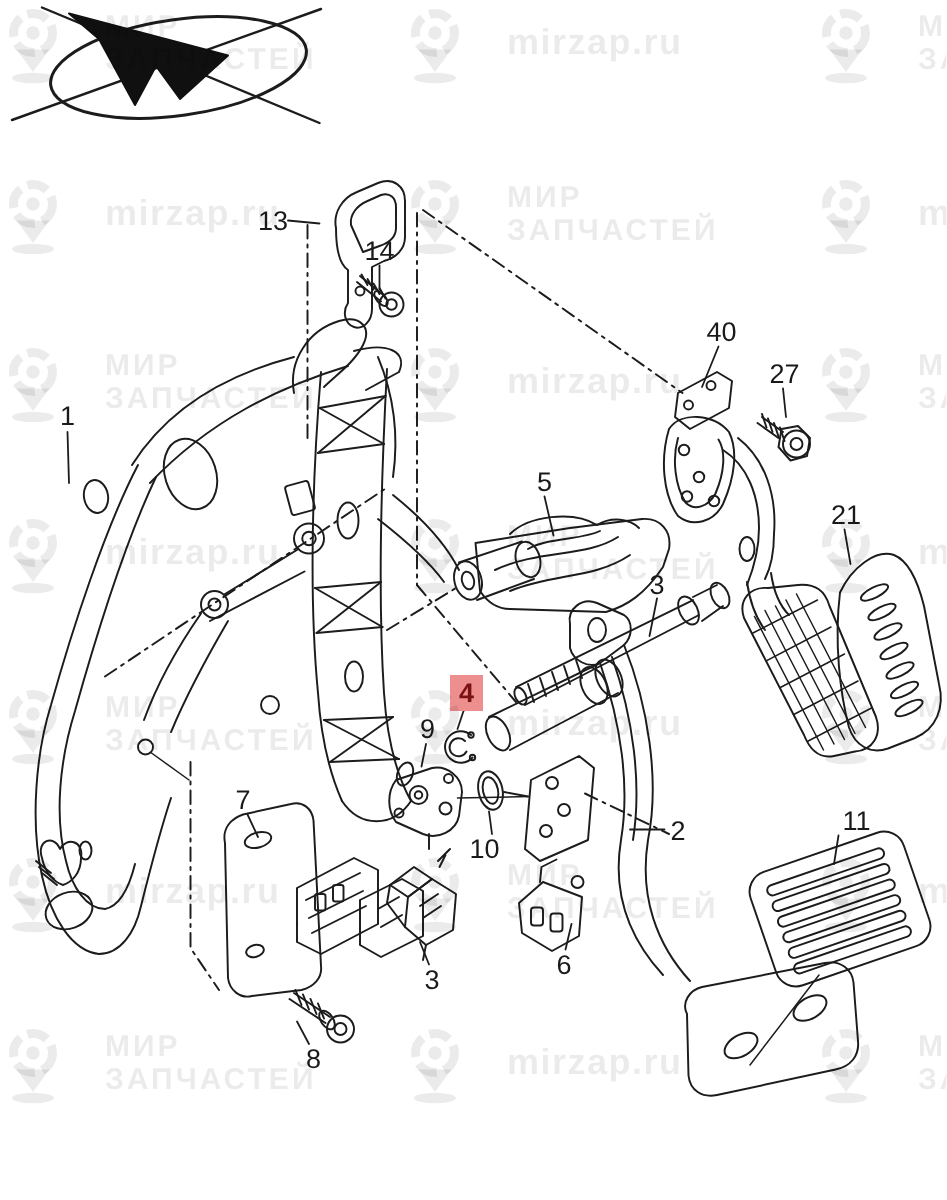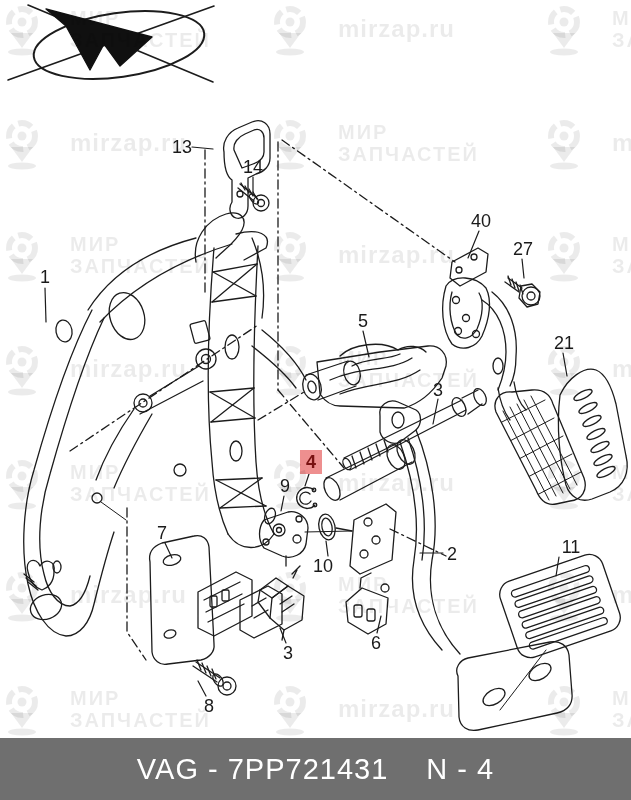--- a/index.html
+++ b/index.html
@@ -541,18 +541,14 @@
           <path d="M11,31 L33,31 L22,46 Z" fill="currentColor"></path>
           <ellipse cx="22" cy="50" rx="14" ry="3.5" fill="currentColor"></ellipse>
         </svg>
         <span class="wm-txt-brand">
           <span>МИР</span>
           <span>ЗАПЧАСТЕЙ</span>
         </span>
       </div>
     </div>
 
-  <div class="footer-bar">
-    <span>VAG - 7PP721431</span>
-    <span>N - 4</span>
-  </div>
 
 </div>
 
 </body></html>

